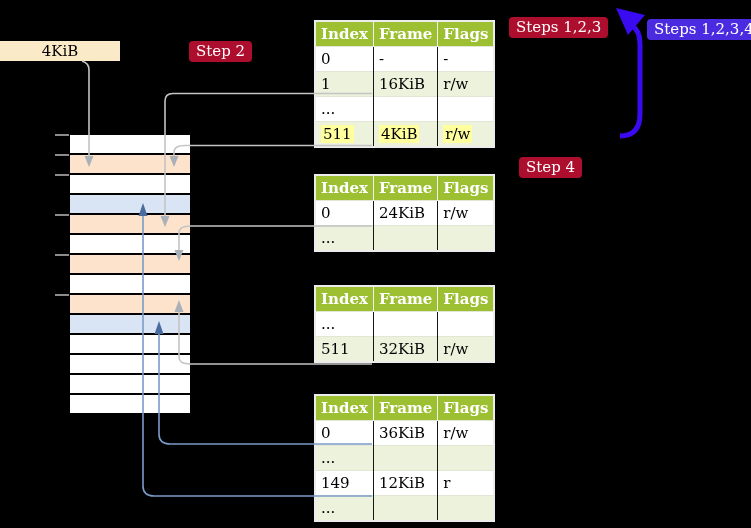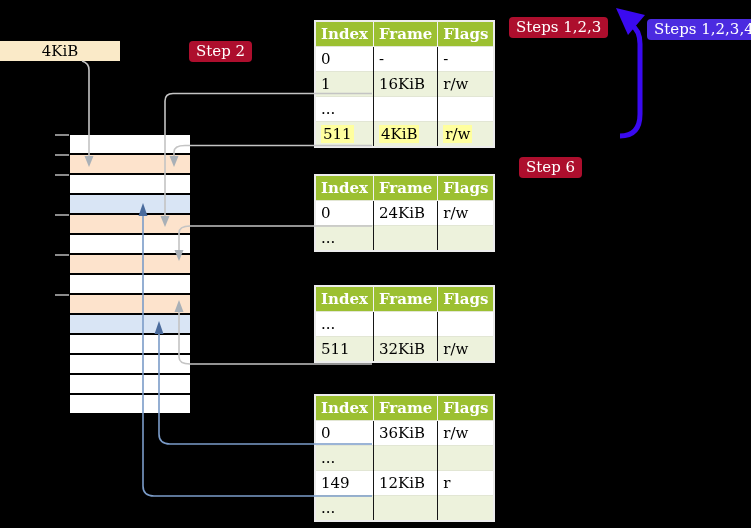--- a/index.html
+++ b/index.html
@@ -57,21 +57,21 @@
 </head>
 <body>
 
 <div id="canvas">
 
   <div id="sizebox">4KiB</div>
 
   <div class="badge red" style="left:189px; top:41px;">Step 2</div>
   <div class="badge red" style="left:509px; top:17px;">Steps 1,2,3</div>
   <div class="badge violet" style="left:647px; top:19px;">Steps 1,2,3,4</div>
-  <div class="badge red" style="left:519px; top:157px;">Step 6</div>
+  <div class="badge red" style="left:519px; top:157px;">Step 4</div>
 
   <div id="memcol">
       <div class="memrow" style="top: 0px; background: rgb(255, 255, 255);"></div>
       <div class="memrow" style="top: 20px; background: rgb(253, 227, 204);"></div>
       <div class="memrow" style="top: 40px; background: rgb(255, 255, 255);"></div>
       <div class="memrow" style="top: 60px; background: rgb(217, 229, 245);"></div>
       <div class="memrow" style="top: 80px; background: rgb(253, 227, 204);"></div>
       <div class="memrow" style="top: 100px; background: rgb(255, 255, 255);"></div>
       <div class="memrow" style="top: 120px; background: rgb(253, 227, 204);"></div>
       <div class="memrow" style="top: 140px; background: rgb(255, 255, 255);"></div>

